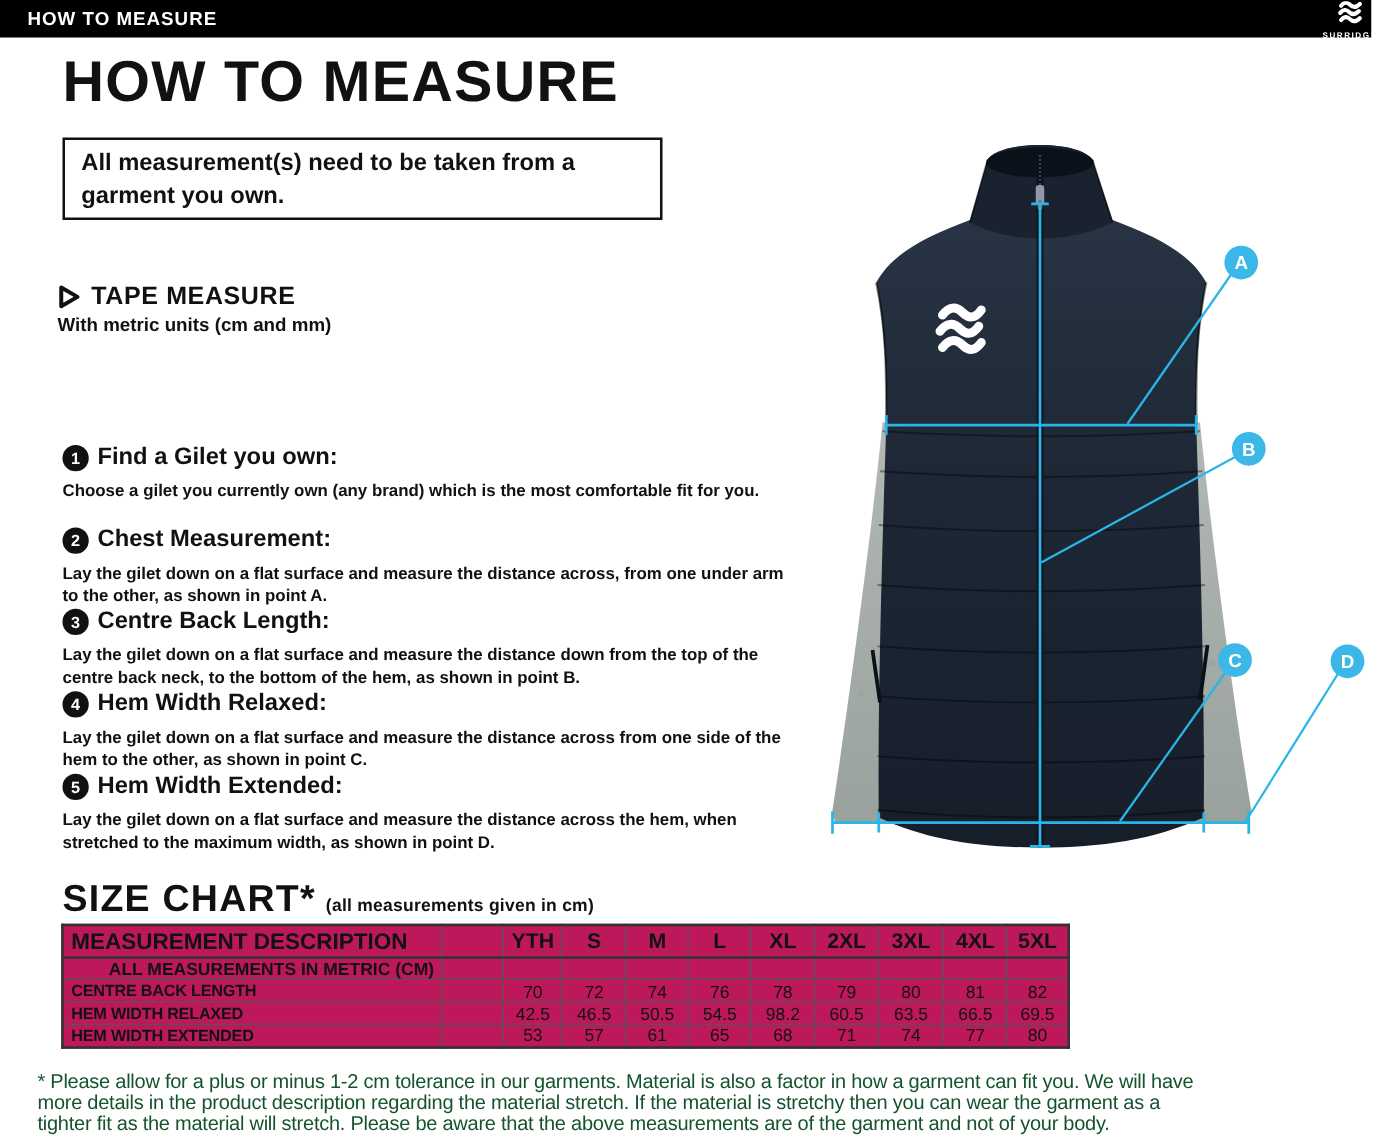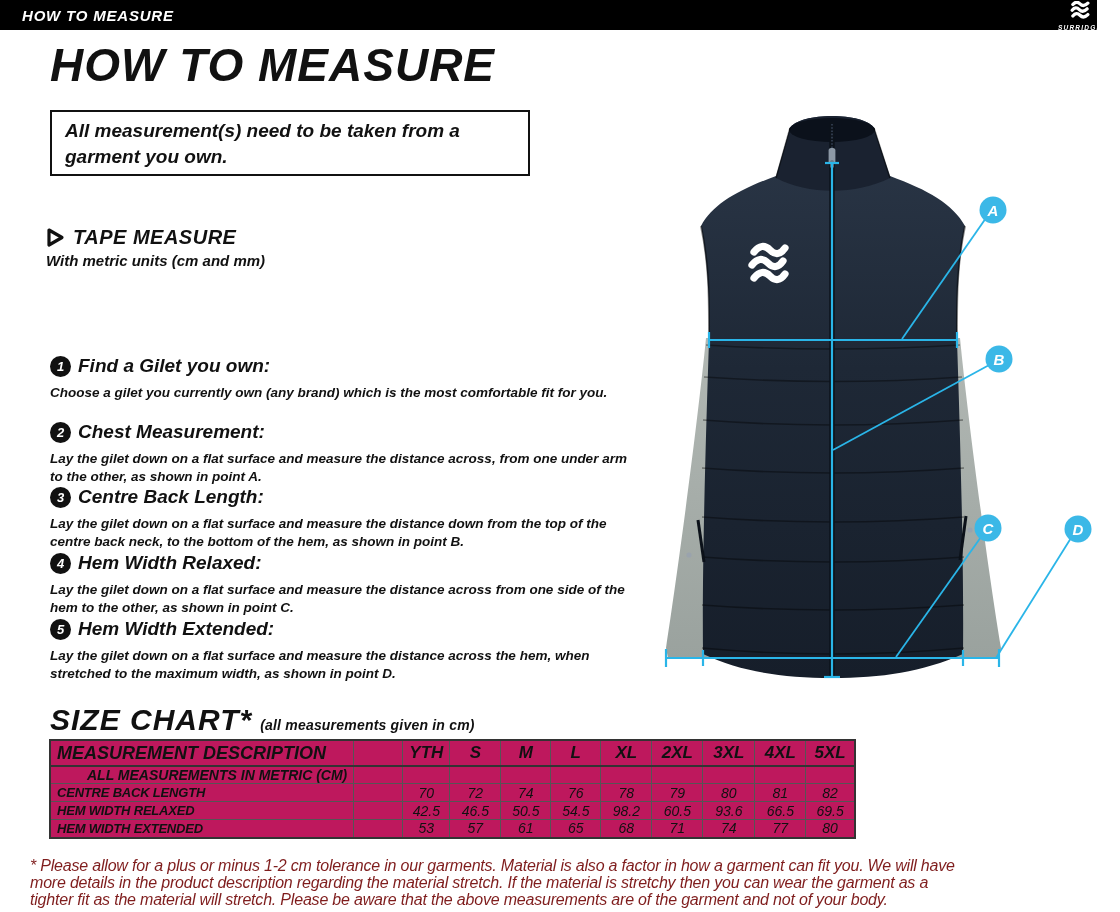--- a/index.html
+++ b/index.html
@@ -1,18 +1,18 @@
 <!DOCTYPE html>
 <html><head>
 <meta charset="utf-8">
 <style>
   * { margin:0; padding:0; box-sizing:border-box; }
   html,body { background:#fff; }
   body { font-family:"Liberation Sans", sans-serif; color:#101010; }
-  .page { position:relative; width:1097px; height:912px; background:#fff; overflow:hidden;font-style:italic; }
+  .page { position:relative; width:1097px; height:912px; background:#fff; overflow:hidden; }
 
   
   .topbar { position:absolute; left:0; top:0; width:1120px; height:30px; background:#000; display:flex; align-items:center; }
   .topbar-title { color:#fff; font-weight:bold; font-size:15px; letter-spacing:.8px; padding-left:22px; }
   .brand { position:absolute; right:12px; top:1px; width:56px; text-align:center; color:#fff; }
   .brand-name { font-size:6.5px; font-weight:bold; letter-spacing:1.2px; margin-top:-1px; }
 
   
   .h1 { position:absolute; left:50px; top:38px; font-size:46px; font-weight:bold; letter-spacing:1px; color:#111; }
   .notice-box { position:absolute; left:50px; top:110px; width:480px; height:66px; border:2.5px solid #111; padding:6px 13px; }
@@ -43,21 +43,21 @@
   .size-chart-sub { font-size:14px; font-weight:bold; letter-spacing:.2px; margin-left:8px; }
   table.size-chart { position:absolute; left:49px; top:739px; border-collapse:collapse; table-layout:fixed; background:#be185d; border:2px solid #333; }
   .size-chart th, .size-chart td { border:1px solid #555; padding:0 6px; color:#111; overflow:hidden; white-space:nowrap; }
   .size-chart thead th { border-bottom:2px solid #333; height:26px; font-size:17px; font-weight:bold; text-align:center; }
   .size-chart thead th.desc-col { font-size:18px; text-align:left; }
   .size-chart tr.metric-row td { height:17px; font-size:14px; font-weight:bold;padding-left:36px; }
   .size-chart tr.data-row td { height:18px; font-size:14px; text-align:center; }
   .size-chart tr.data-row td.row-label { font-size:13px; font-weight:bold; text-align:left; letter-spacing:-0.2px; }
 
   
-  .footnote { position:absolute; left:30px; top:857px; width:1070px; font-size:16px; letter-spacing:-0.2px; line-height:17px; color:#7f1d1d; }
+  .footnote { position:absolute; left:30px; top:857px; width:1070px; font-size:16px; letter-spacing:-0.2px; line-height:17px; color:#14532d; }
 </style>
 </head>
 <body>
 
 <div class="page">
 
   <div class="topbar">
     <div class="topbar-title">HOW TO MEASURE</div>
     <div class="brand">
       <svg width="22" height="20" viewBox="0 0 30 28">
@@ -289,21 +289,21 @@
       </tr>
       <tr class="data-row">
         <td class="row-label">HEM WIDTH RELAXED</td>
         <td></td>
         <td>42.5</td>
         <td>46.5</td>
         <td>50.5</td>
         <td>54.5</td>
         <td>98.2</td>
         <td>60.5</td>
-        <td>93.6</td>
+        <td>63.5</td>
         <td>66.5</td>
         <td>69.5</td>
       </tr>
       <tr class="data-row">
         <td class="row-label">HEM WIDTH EXTENDED</td>
         <td></td>
         <td>53</td>
         <td>57</td>
         <td>61</td>
         <td>65</td>

